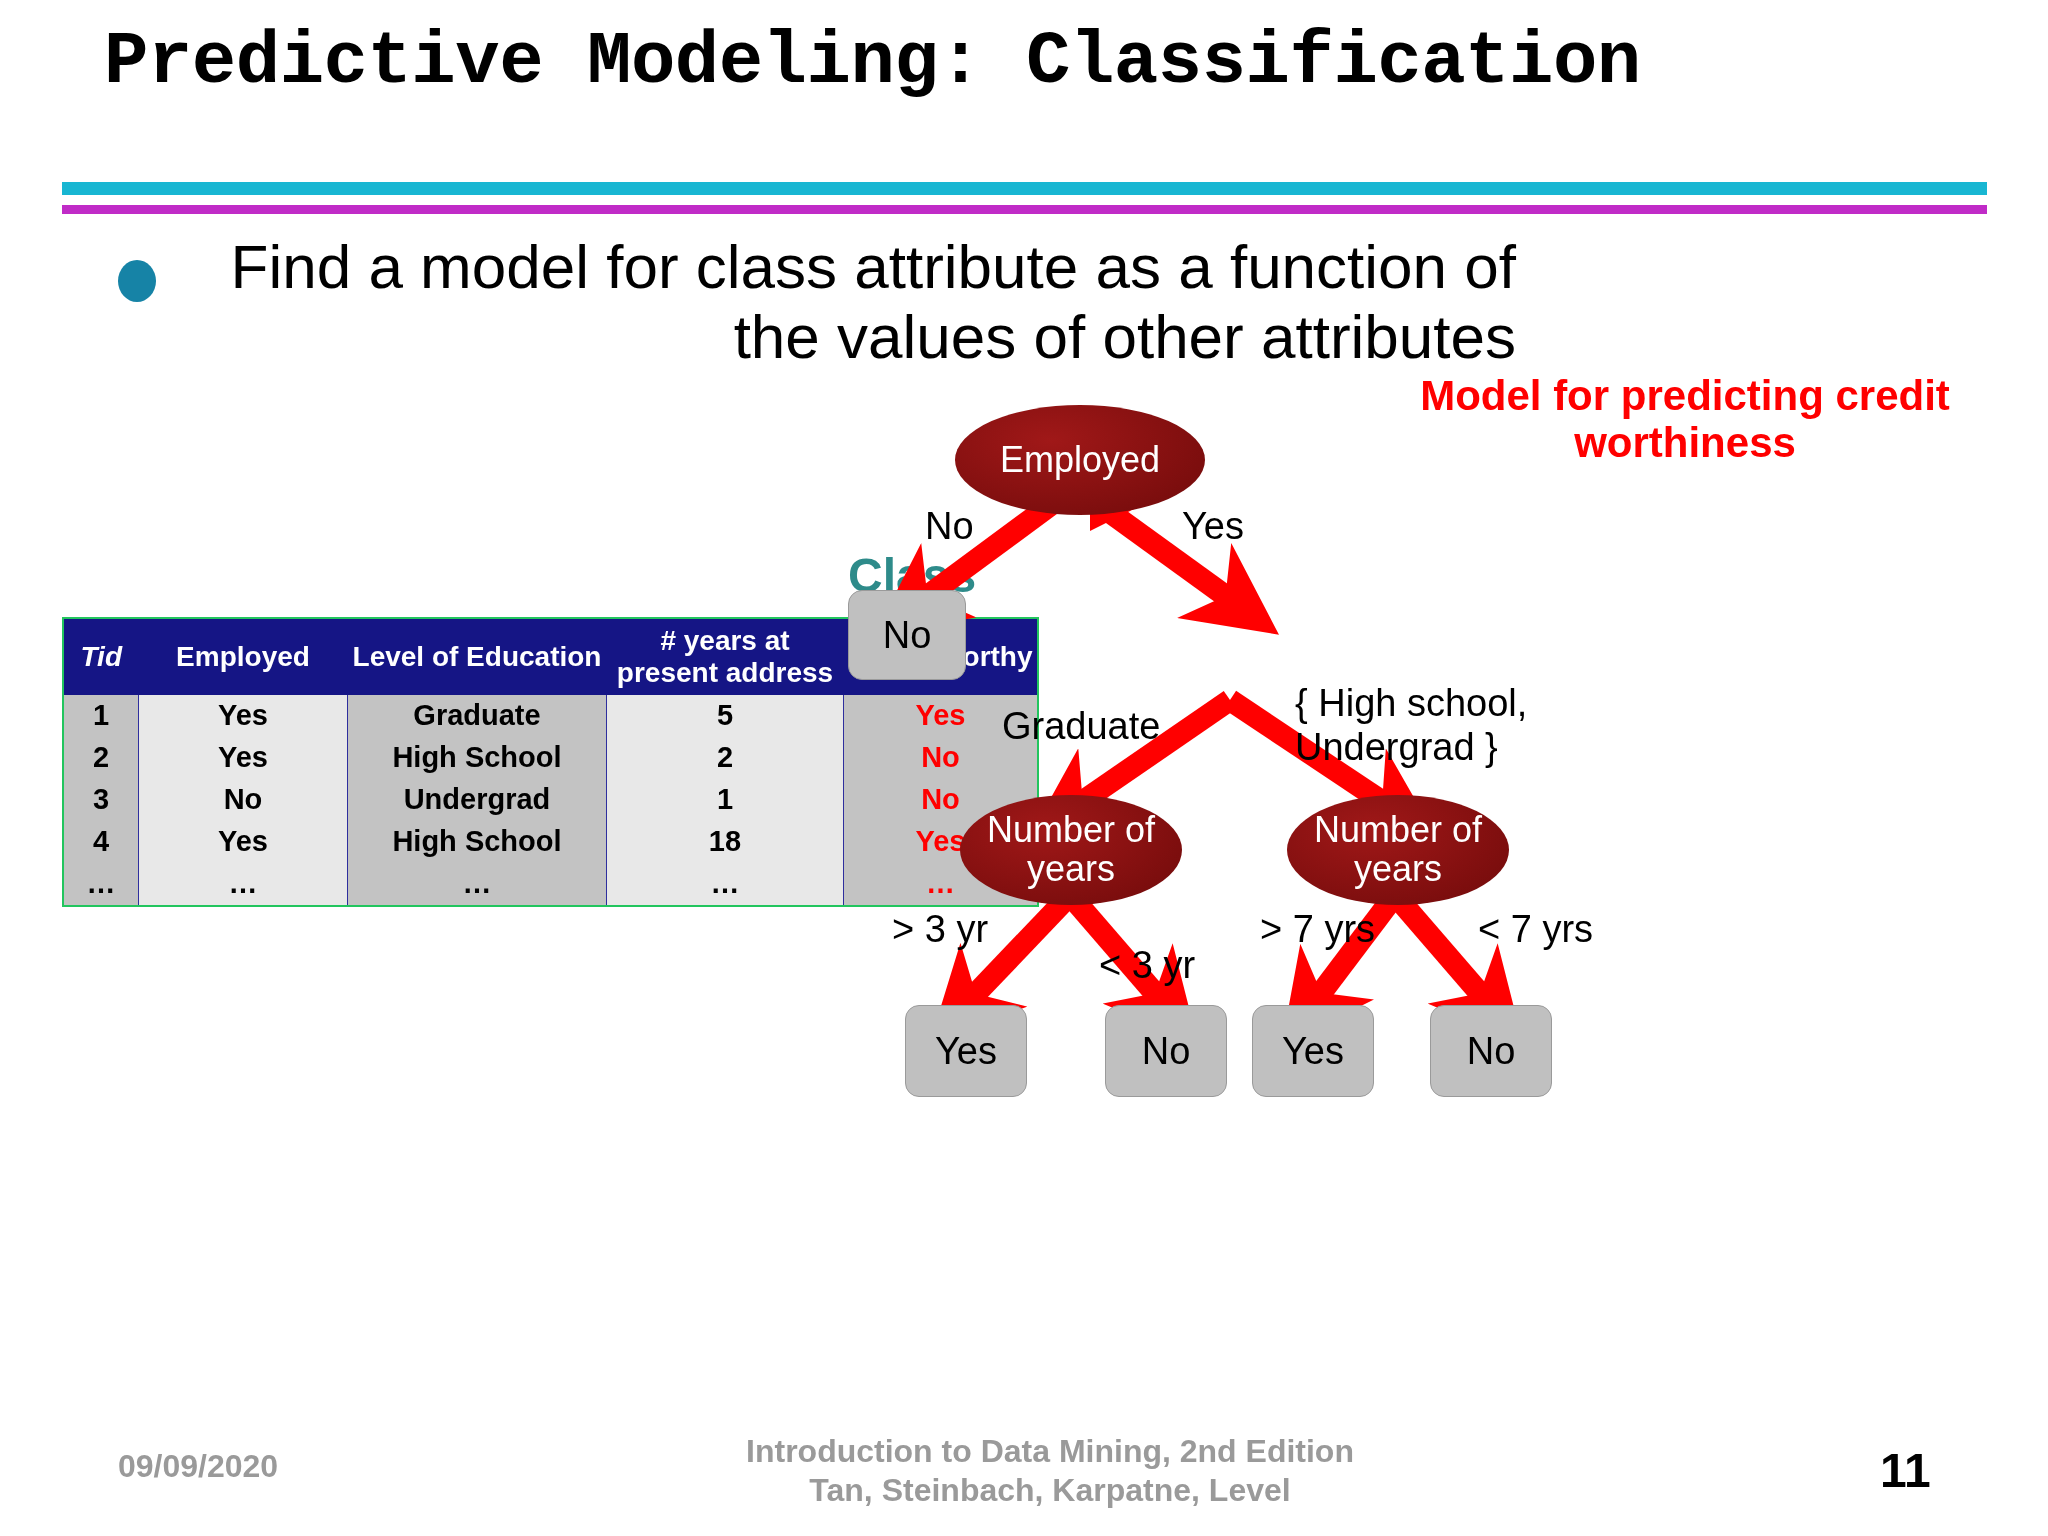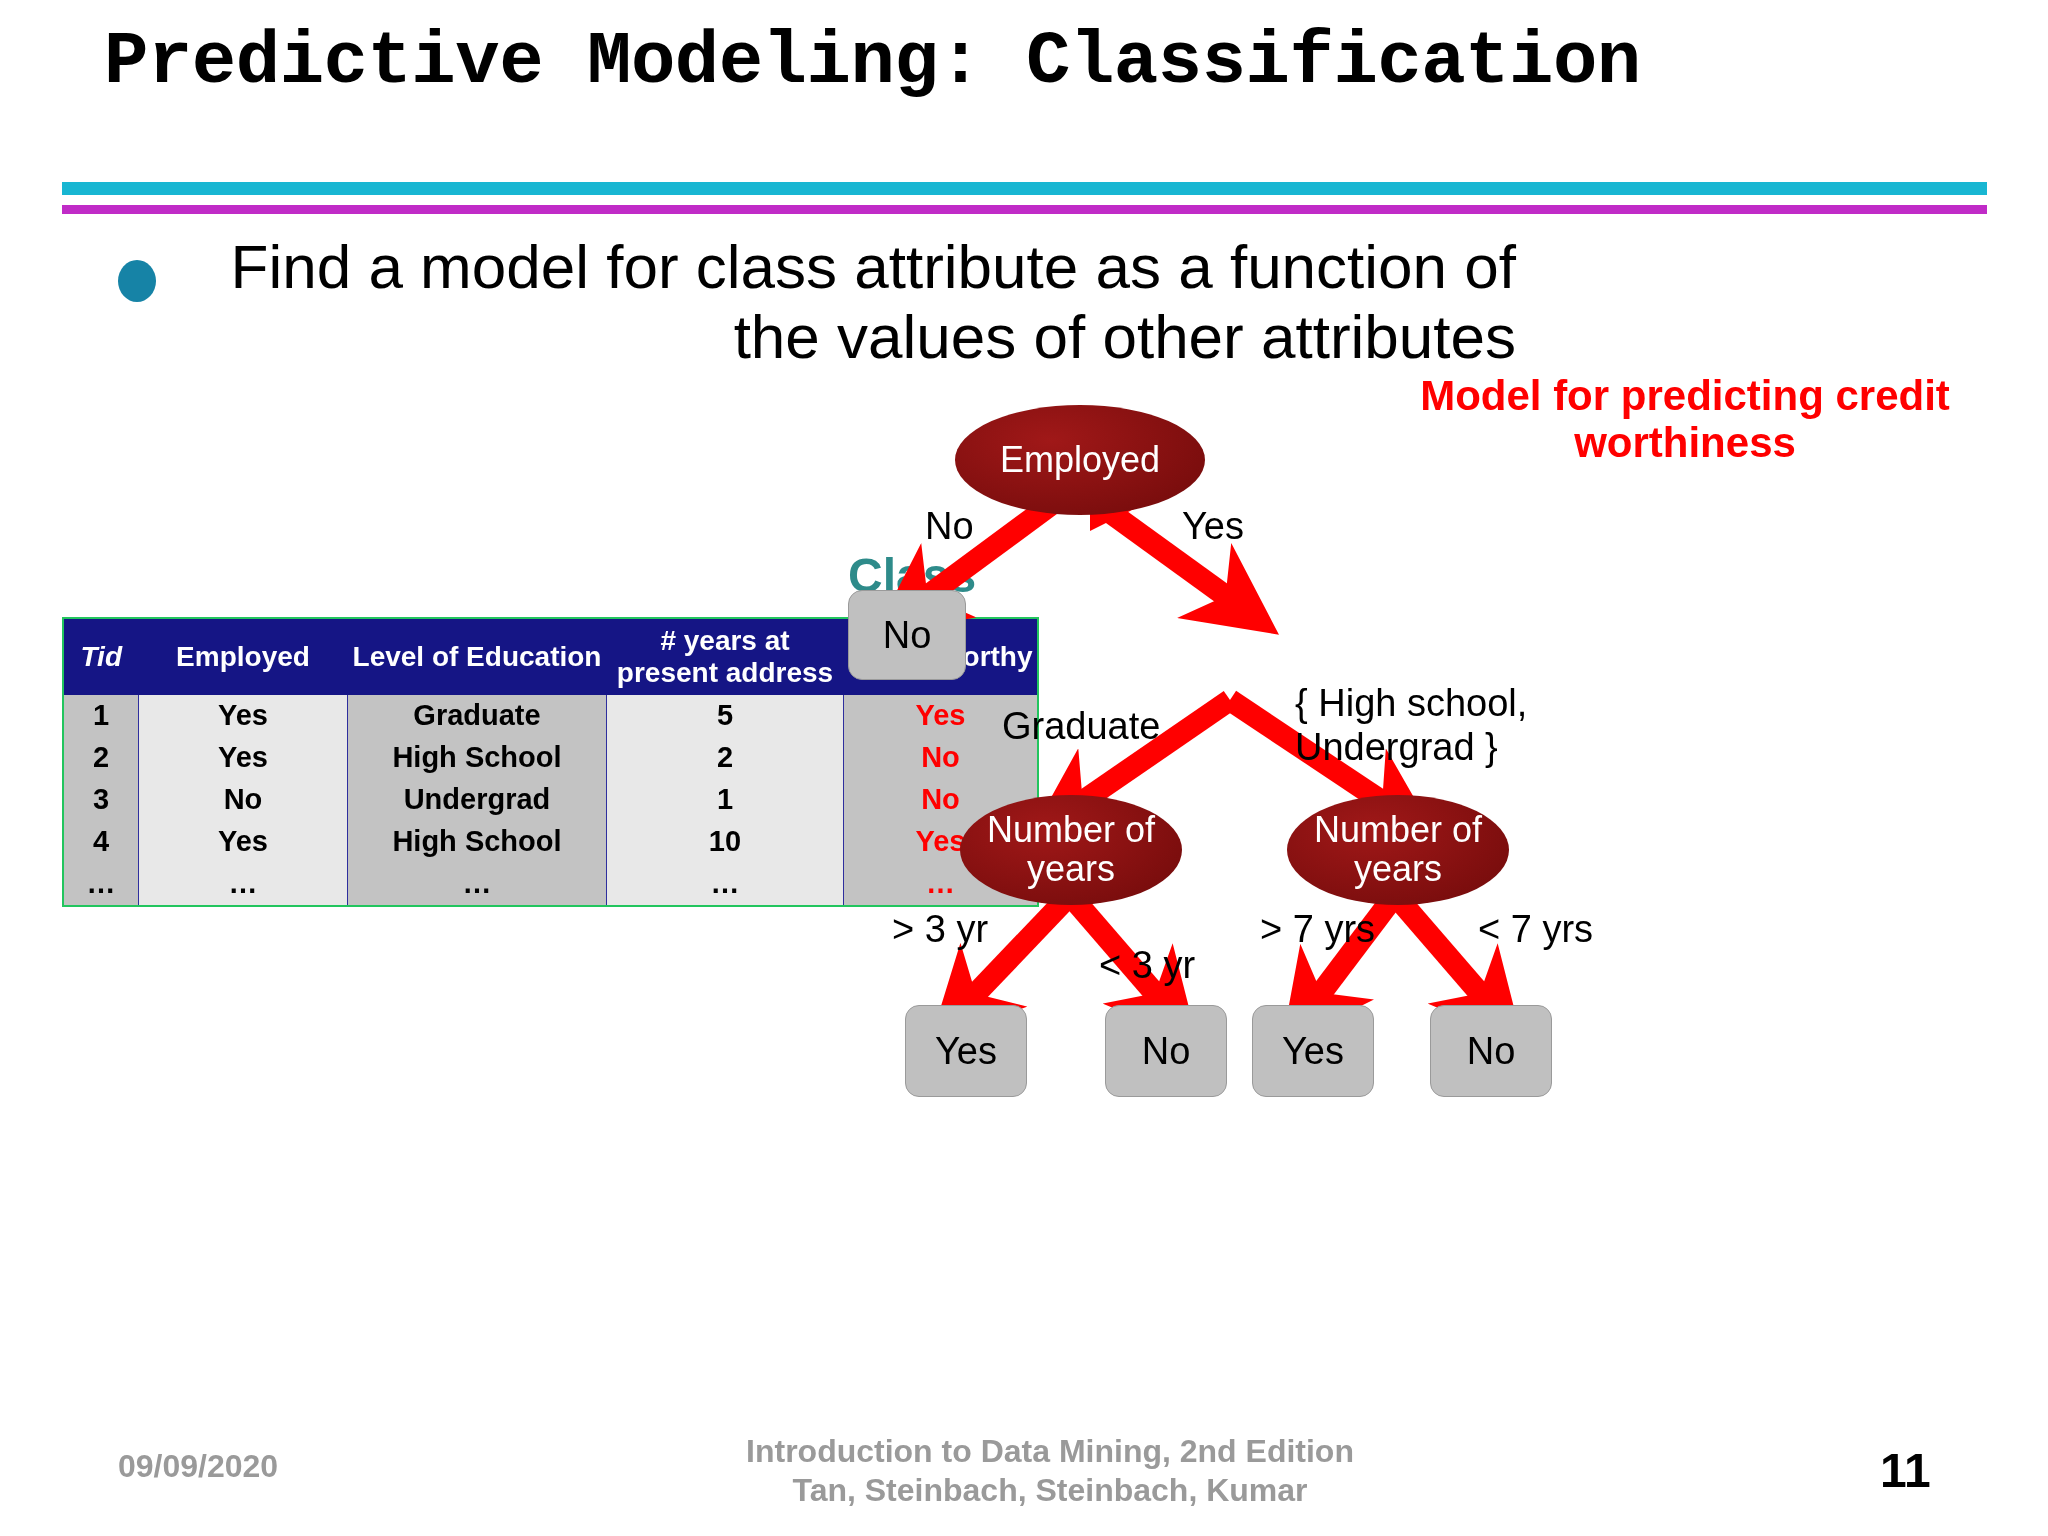--- a/index.html
+++ b/index.html
@@ -262,21 +262,21 @@
       <td class="col-tid">3</td>
       <td class="col-emp">No</td>
       <td class="col-edu">Undergrad</td>
       <td class="col-yrs">1</td>
       <td class="col-cw">No</td>
     </tr>
     <tr>
       <td class="col-tid">4</td>
       <td class="col-emp">Yes</td>
       <td class="col-edu">High School</td>
-      <td class="col-yrs">10</td>
+      <td class="col-yrs">18</td>
       <td class="col-cw">Yes</td>
     </tr>
     <tr>
       <td class="col-tid">…</td>
       <td class="col-emp">…</td>
       <td class="col-edu">…</td>
       <td class="col-yrs">…</td>
       <td class="col-cw">…</td>
     </tr>
   </tbody>
@@ -440,15 +440,15 @@
   <div class="edge-label" style="left:9px; top:408px;margin-top:36px;">&lt; 3 yr</div>
 
   <div class="edge-label" style="left:170px; top:408px;">&gt; 7 yrs</div>
 
   <div class="edge-label" style="left:348px; top:408px;margin-left:40px;">&lt; 7 yrs</div>
 </div>
 
 <div class="footer-date">09/09/2020</div>
 <div class="footer-center">
   <div>Introduction to Data Mining, 2nd Edition</div>
-  <div>Tan, Steinbach, Steinbach, Kumar</div>
+  <div>Tan, Steinbach, Karpatne, Level</div>
 </div>
 <div class="footer-page">11</div>
 
 </body></html>

